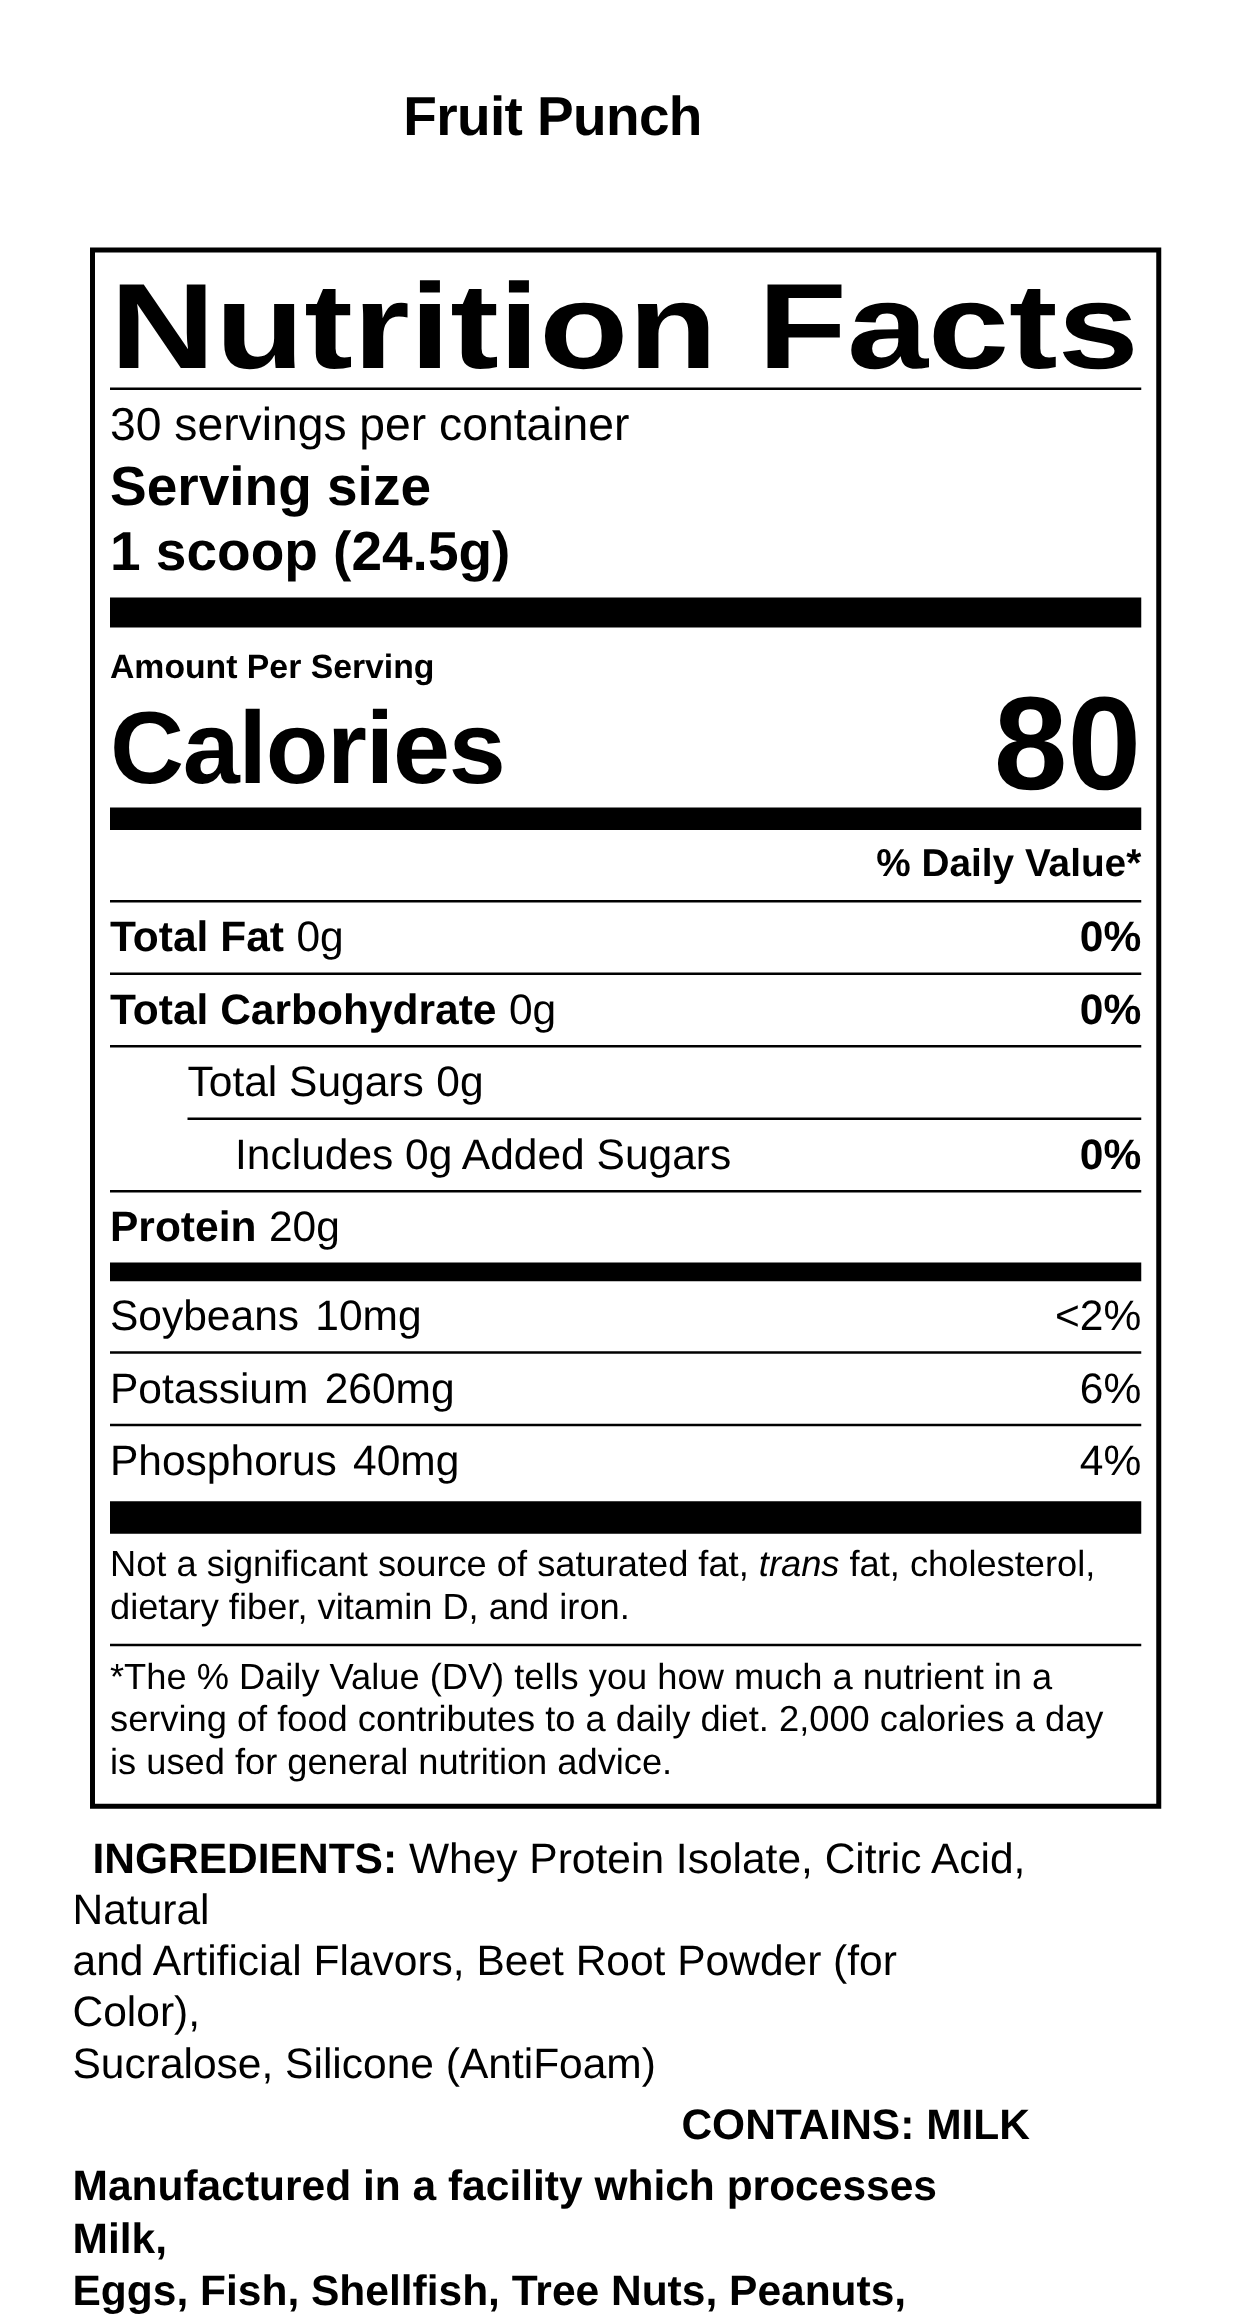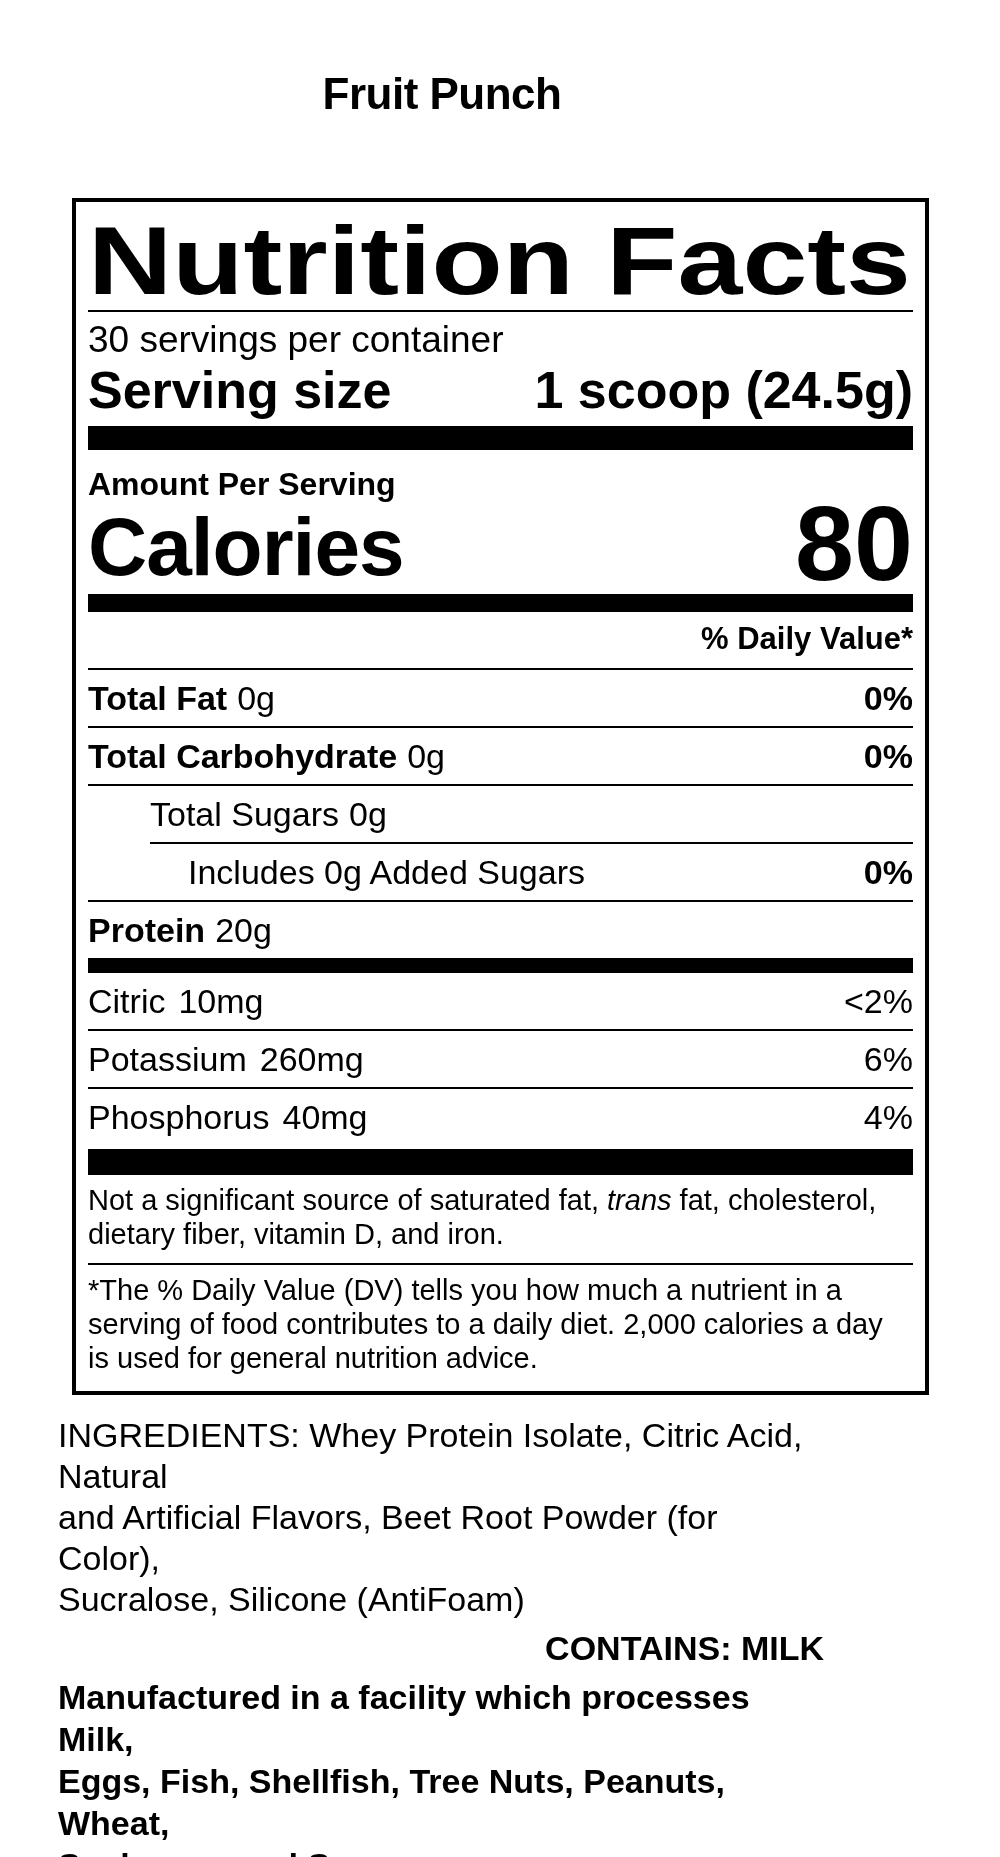--- a/index.html
+++ b/index.html
@@ -25,31 +25,31 @@
   .nf-title { display: block; margin-top: 0; }
   .nf-title text { font-family: "Liberation Sans", "DejaVu Sans", sans-serif; font-weight: 700; font-size: 97px; fill: #000; }
 
   .hairline { height: 2px; background: #000; }
   .hairline.under-title { margin-top: 8px; }
 
   .servings { font-size: 37px; line-height: 48px; padding-top: 4px; }
 
   .serving-size {
     display: flex; justify-content: space-between; align-items: baseline;
-    font-size: 52px; font-weight: 700; line-height: 52px; padding-bottom: 10px;
+    font-size: 44px; font-weight: 700; line-height: 52px; padding-bottom: 10px; flex-direction: column;
   }
 
   .bar { background: #000; }
   .bar-xl  { height: 24px; }
   .bar-md  { height: 18px; }
   .bar-sm  { height: 15px; }
   .bar-xl2 { height: 26px; margin-top: 4px; }
 
   .calories-section { position: relative; height: 144px; }
-  .aps { position: absolute; top: 16px; left: 0; font-size: 32px; font-weight: 700; }
+  .aps { position: absolute; top: 16px; left: 0; font-size: 27px; font-weight: 700; }
   .cal-word { position: absolute; bottom: 8px; left: 0; font-size: 82px; font-weight: 700; line-height: 0.95; letter-spacing: -1px; }
   .cal-num  { position: absolute; bottom: 6px; right: 0; font-size: 106px; font-weight: 700; line-height: 0.85; }
 
   .dv-header { text-align: right; font-size: 31px; font-weight: 700; line-height: 34px; padding: 10px 0 12px 0; }
 
   .row {
     display: flex; justify-content: space-between; align-items: baseline;
     font-size: 34px; line-height: 42px; padding: 7px 0;
     border-bottom: 2px solid #000;
   }
@@ -61,21 +61,21 @@
   .row.indent1 { margin-left: 62px; }
   .row.pad2 { padding-left: 100px; }
   .row.no-border { border-bottom: none; }
 
   .footnote1 { font-size: 29px; line-height: 34px; padding: 8px 0 12px 0; white-space: pre-line; }
   .footnote1 i { font-style: italic; }
   .footnote2 { font-size: 29px; line-height: 34px; padding: 8px 0 8px 0; white-space: pre-line; }
 
   .bottom-section { margin: 20px 60px 0 58px; }
   .ingredients { font-size: 34px; line-height: 41px; white-space: pre-line; }
-  .ingredients b { font-weight: 400; }
+  .ingredients b { font-weight: 700; margin-left: 16px; }
   .contains { font-size: 34px; font-weight: 700; line-height: 41px; margin-top: 8px; text-align: right; }
   .manufactured { font-size: 34px; font-weight: 700; line-height: 42px; margin-top: 7px; white-space: pre-line; }
 </style>
 </head>
 <body>
 
 <div class="page">
 
   <div class="brand-title">Fruit Punch</div>
 
@@ -126,21 +126,21 @@
       <span class="dv bold">0%</span>
     </div>
 
     <div class="row no-border">
       <span class="nm"><b>Protein</b><span class="amt">20g</span></span>
     </div>
 
     <div class="bar bar-sm"></div>
 
     <div class="row mineral">
-      <span class="nm"><span>Citric</span><span class="amt">10mg</span></span>
+      <span class="nm"><span>Soybeans</span><span class="amt">10mg</span></span>
       <span class="dv">&lt;2%</span>
     </div>
 
     <div class="row mineral">
       <span class="nm"><span>Potassium</span><span class="amt">260mg</span></span>
       <span class="dv">6%</span>
     </div>
 
     <div class="row mineral no-border">
       <span class="nm"><span>Phosphorus</span><span class="amt">40mg</span></span>

